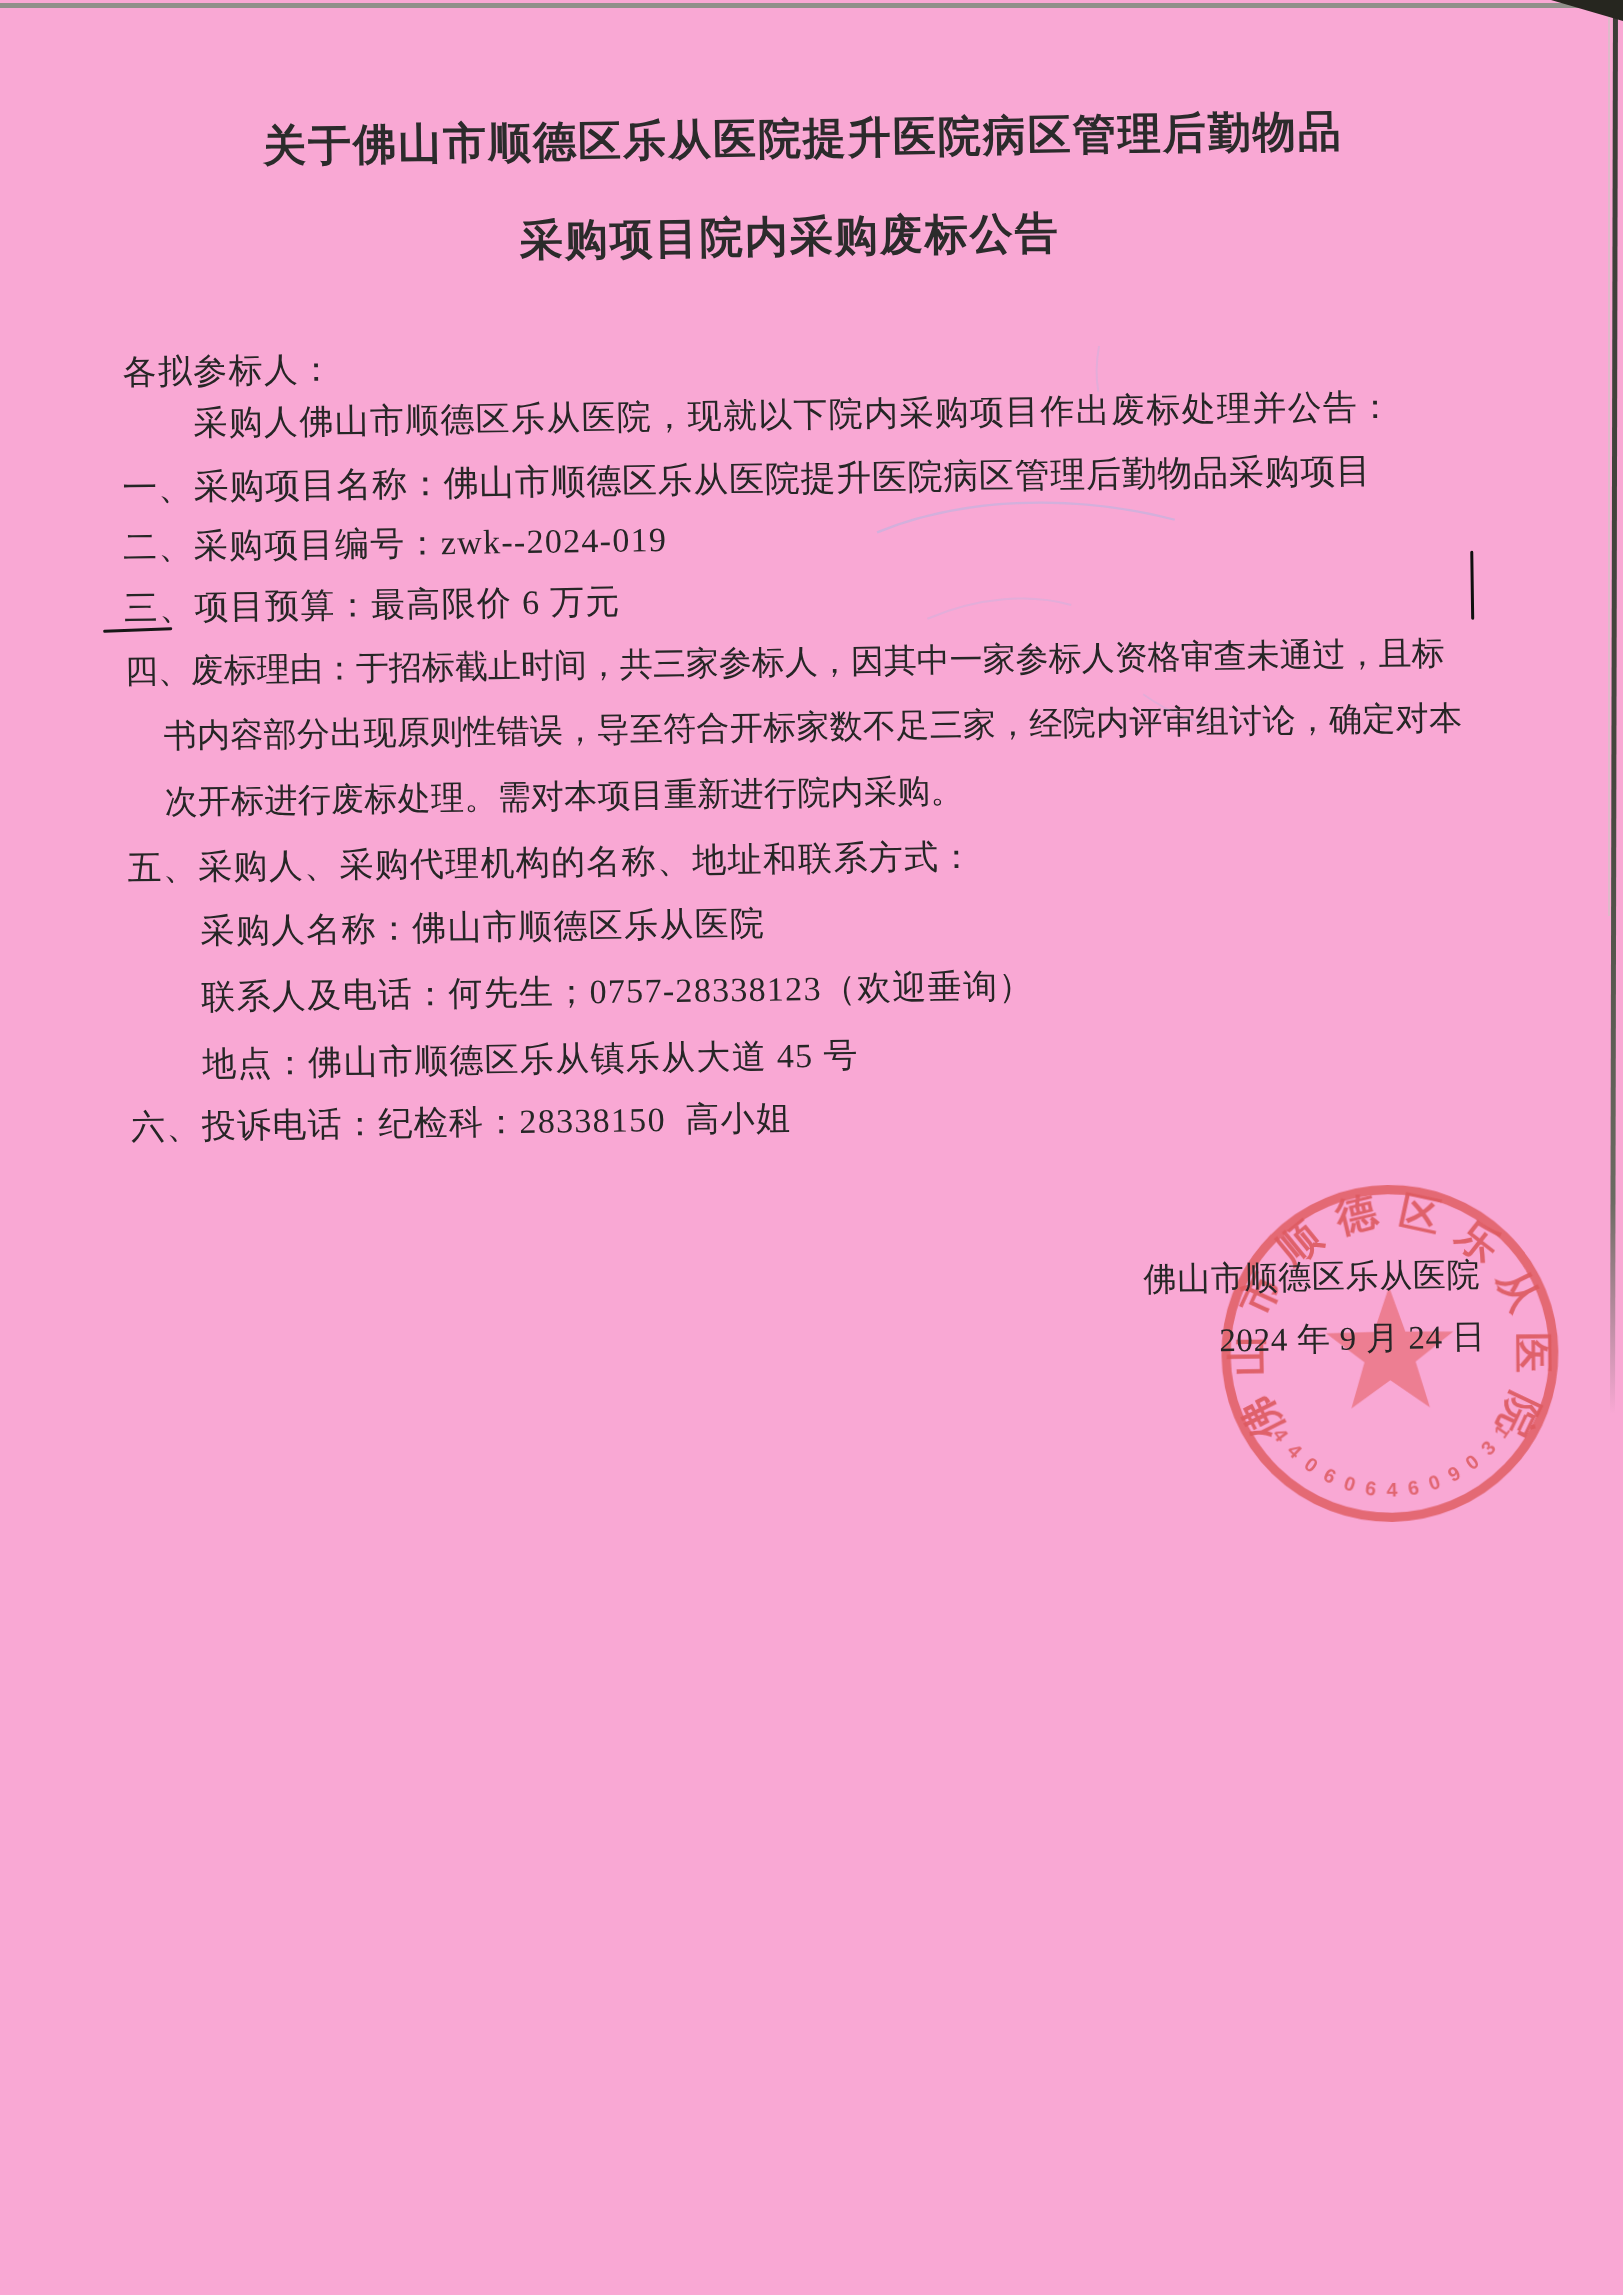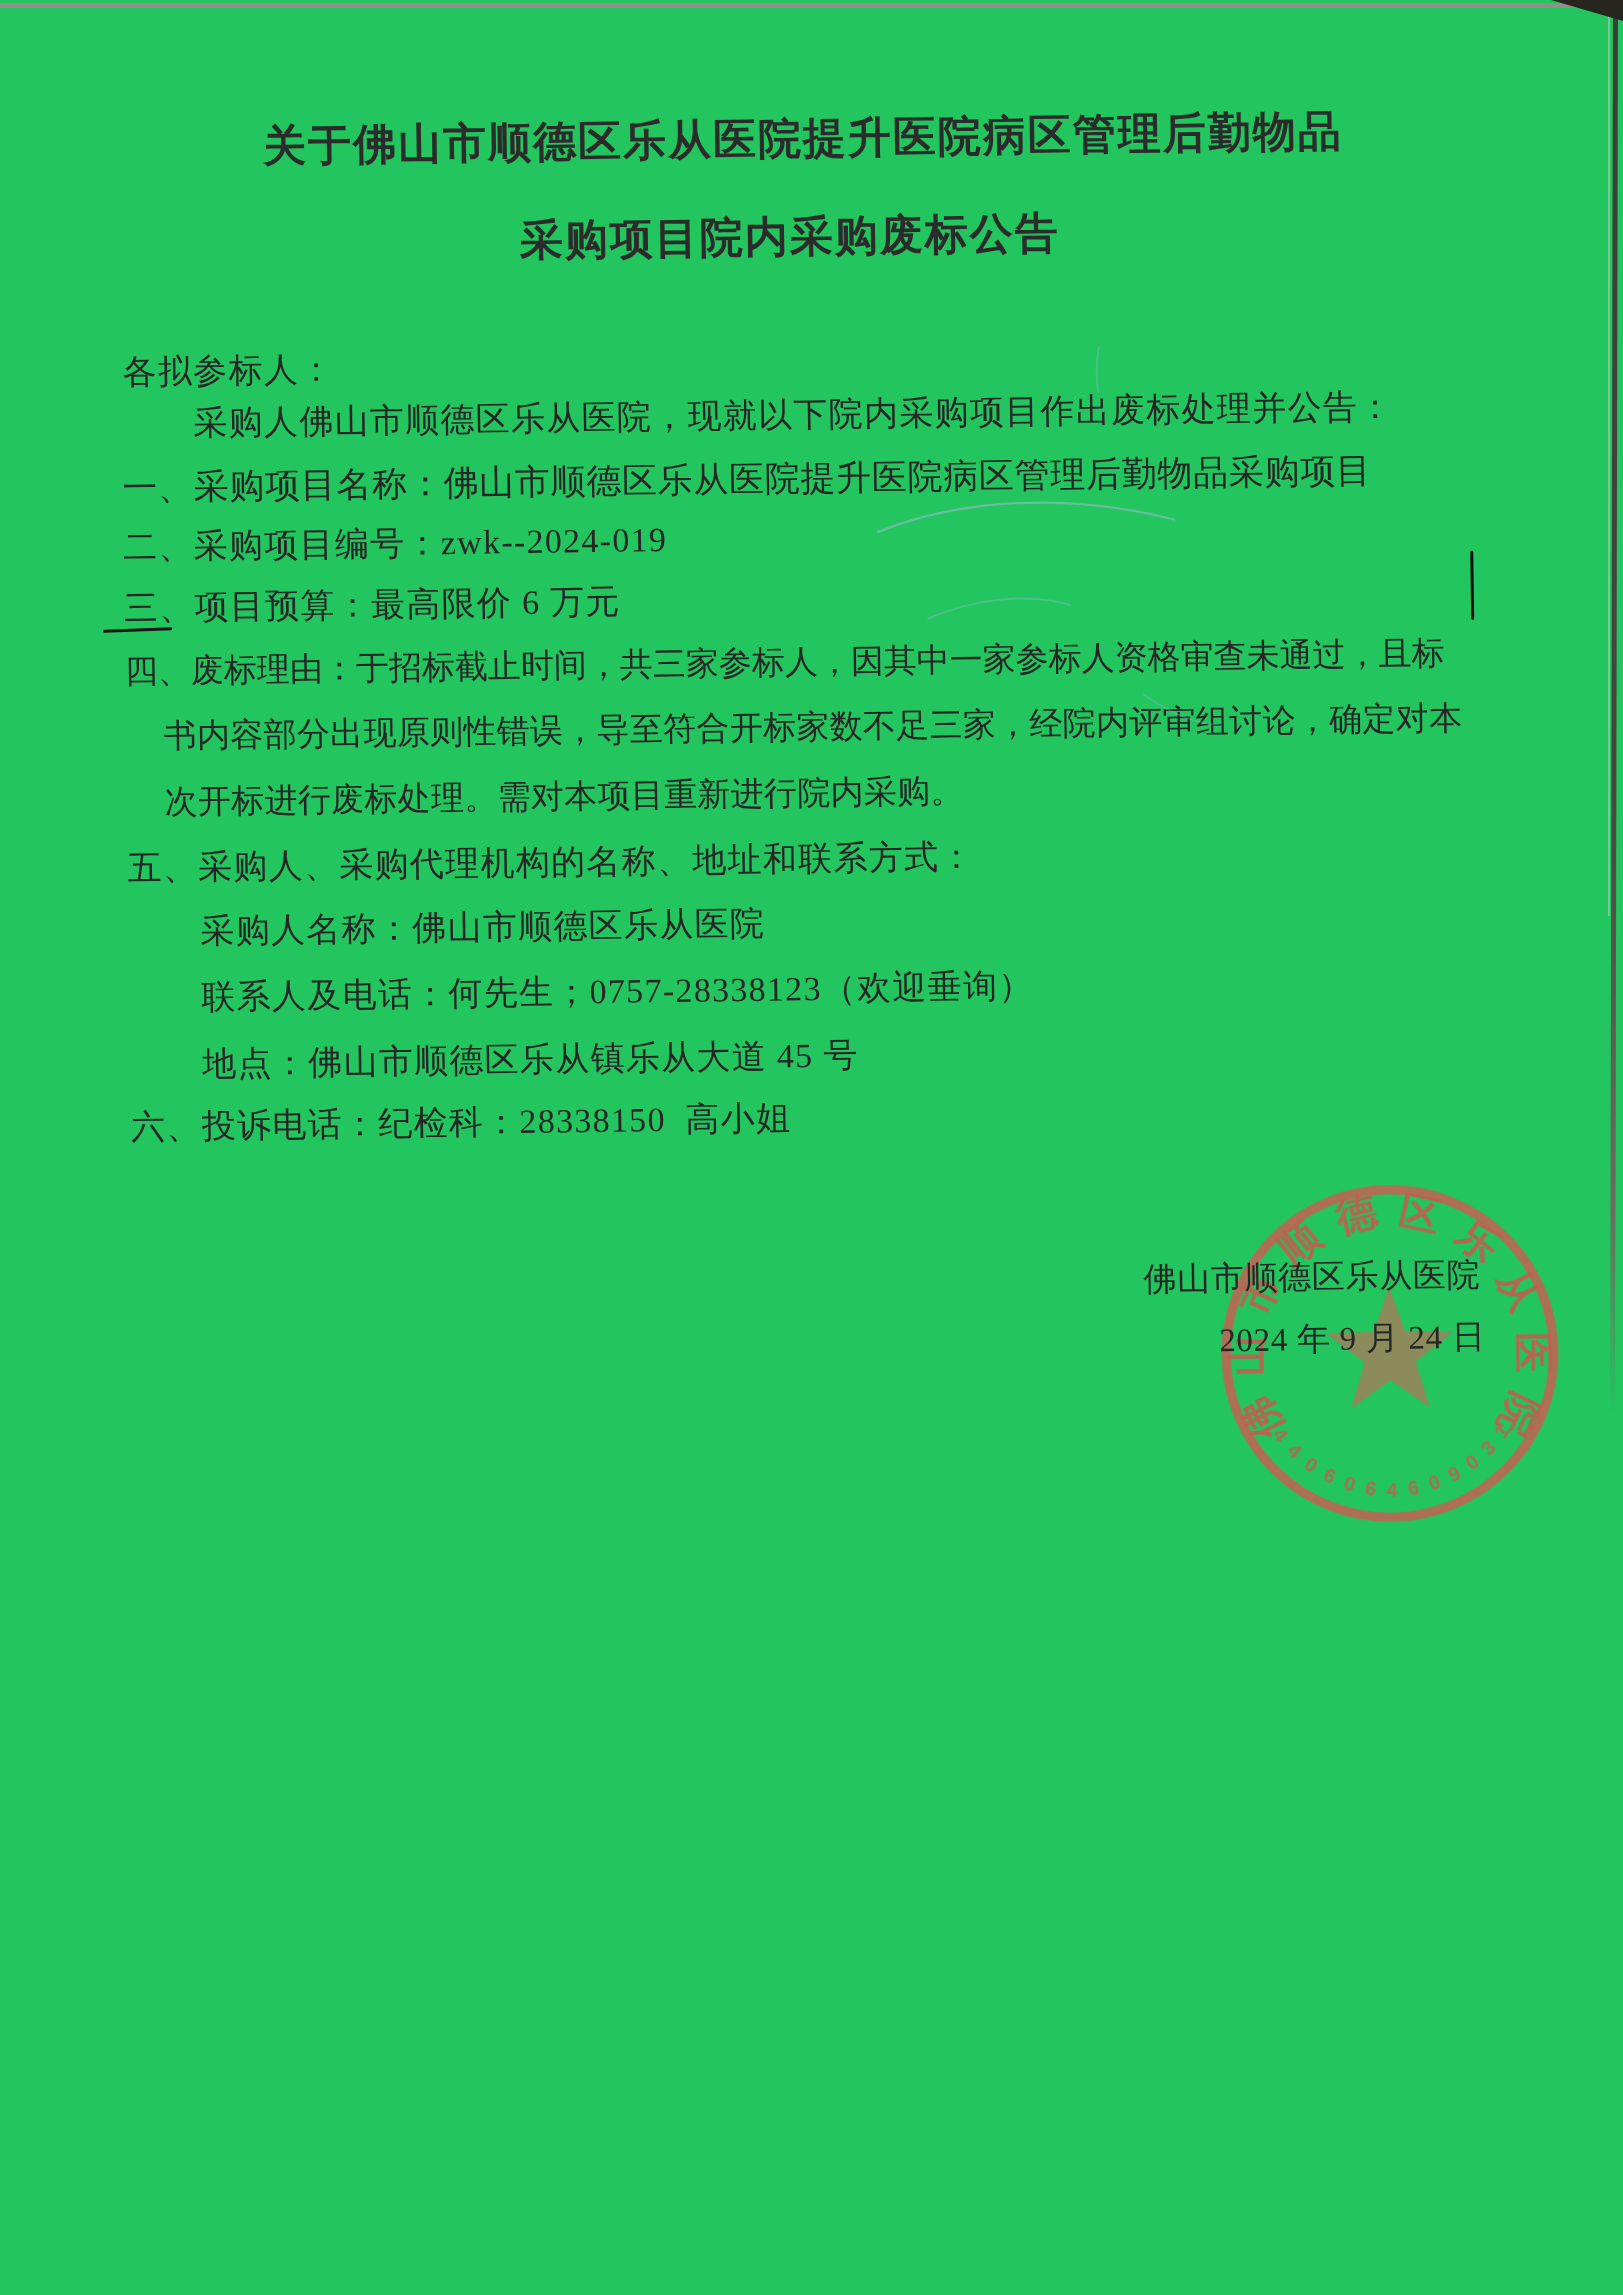--- a/index.html
+++ b/index.html
@@ -1,20 +1,20 @@
 <!DOCTYPE html>
 <html style="font-size:10.5px"><head>
 <meta charset="utf-8">
 <style>
   html,body{margin:0;padding:0;background:#e8e8e4;}
   .page{
     position:relative;
     width:1623px;height:2295px;
     margin:0 auto;
-    background:#22c55e;
+    background:#f9a8d4;
     overflow:hidden;
     font-family:"Liberation Serif", serif;
     color:#262626;
   }
   
   .content{
     position:absolute;inset:0;
     transform:rotate(-0.8deg);
     transform-origin:812px 753px;
   }

